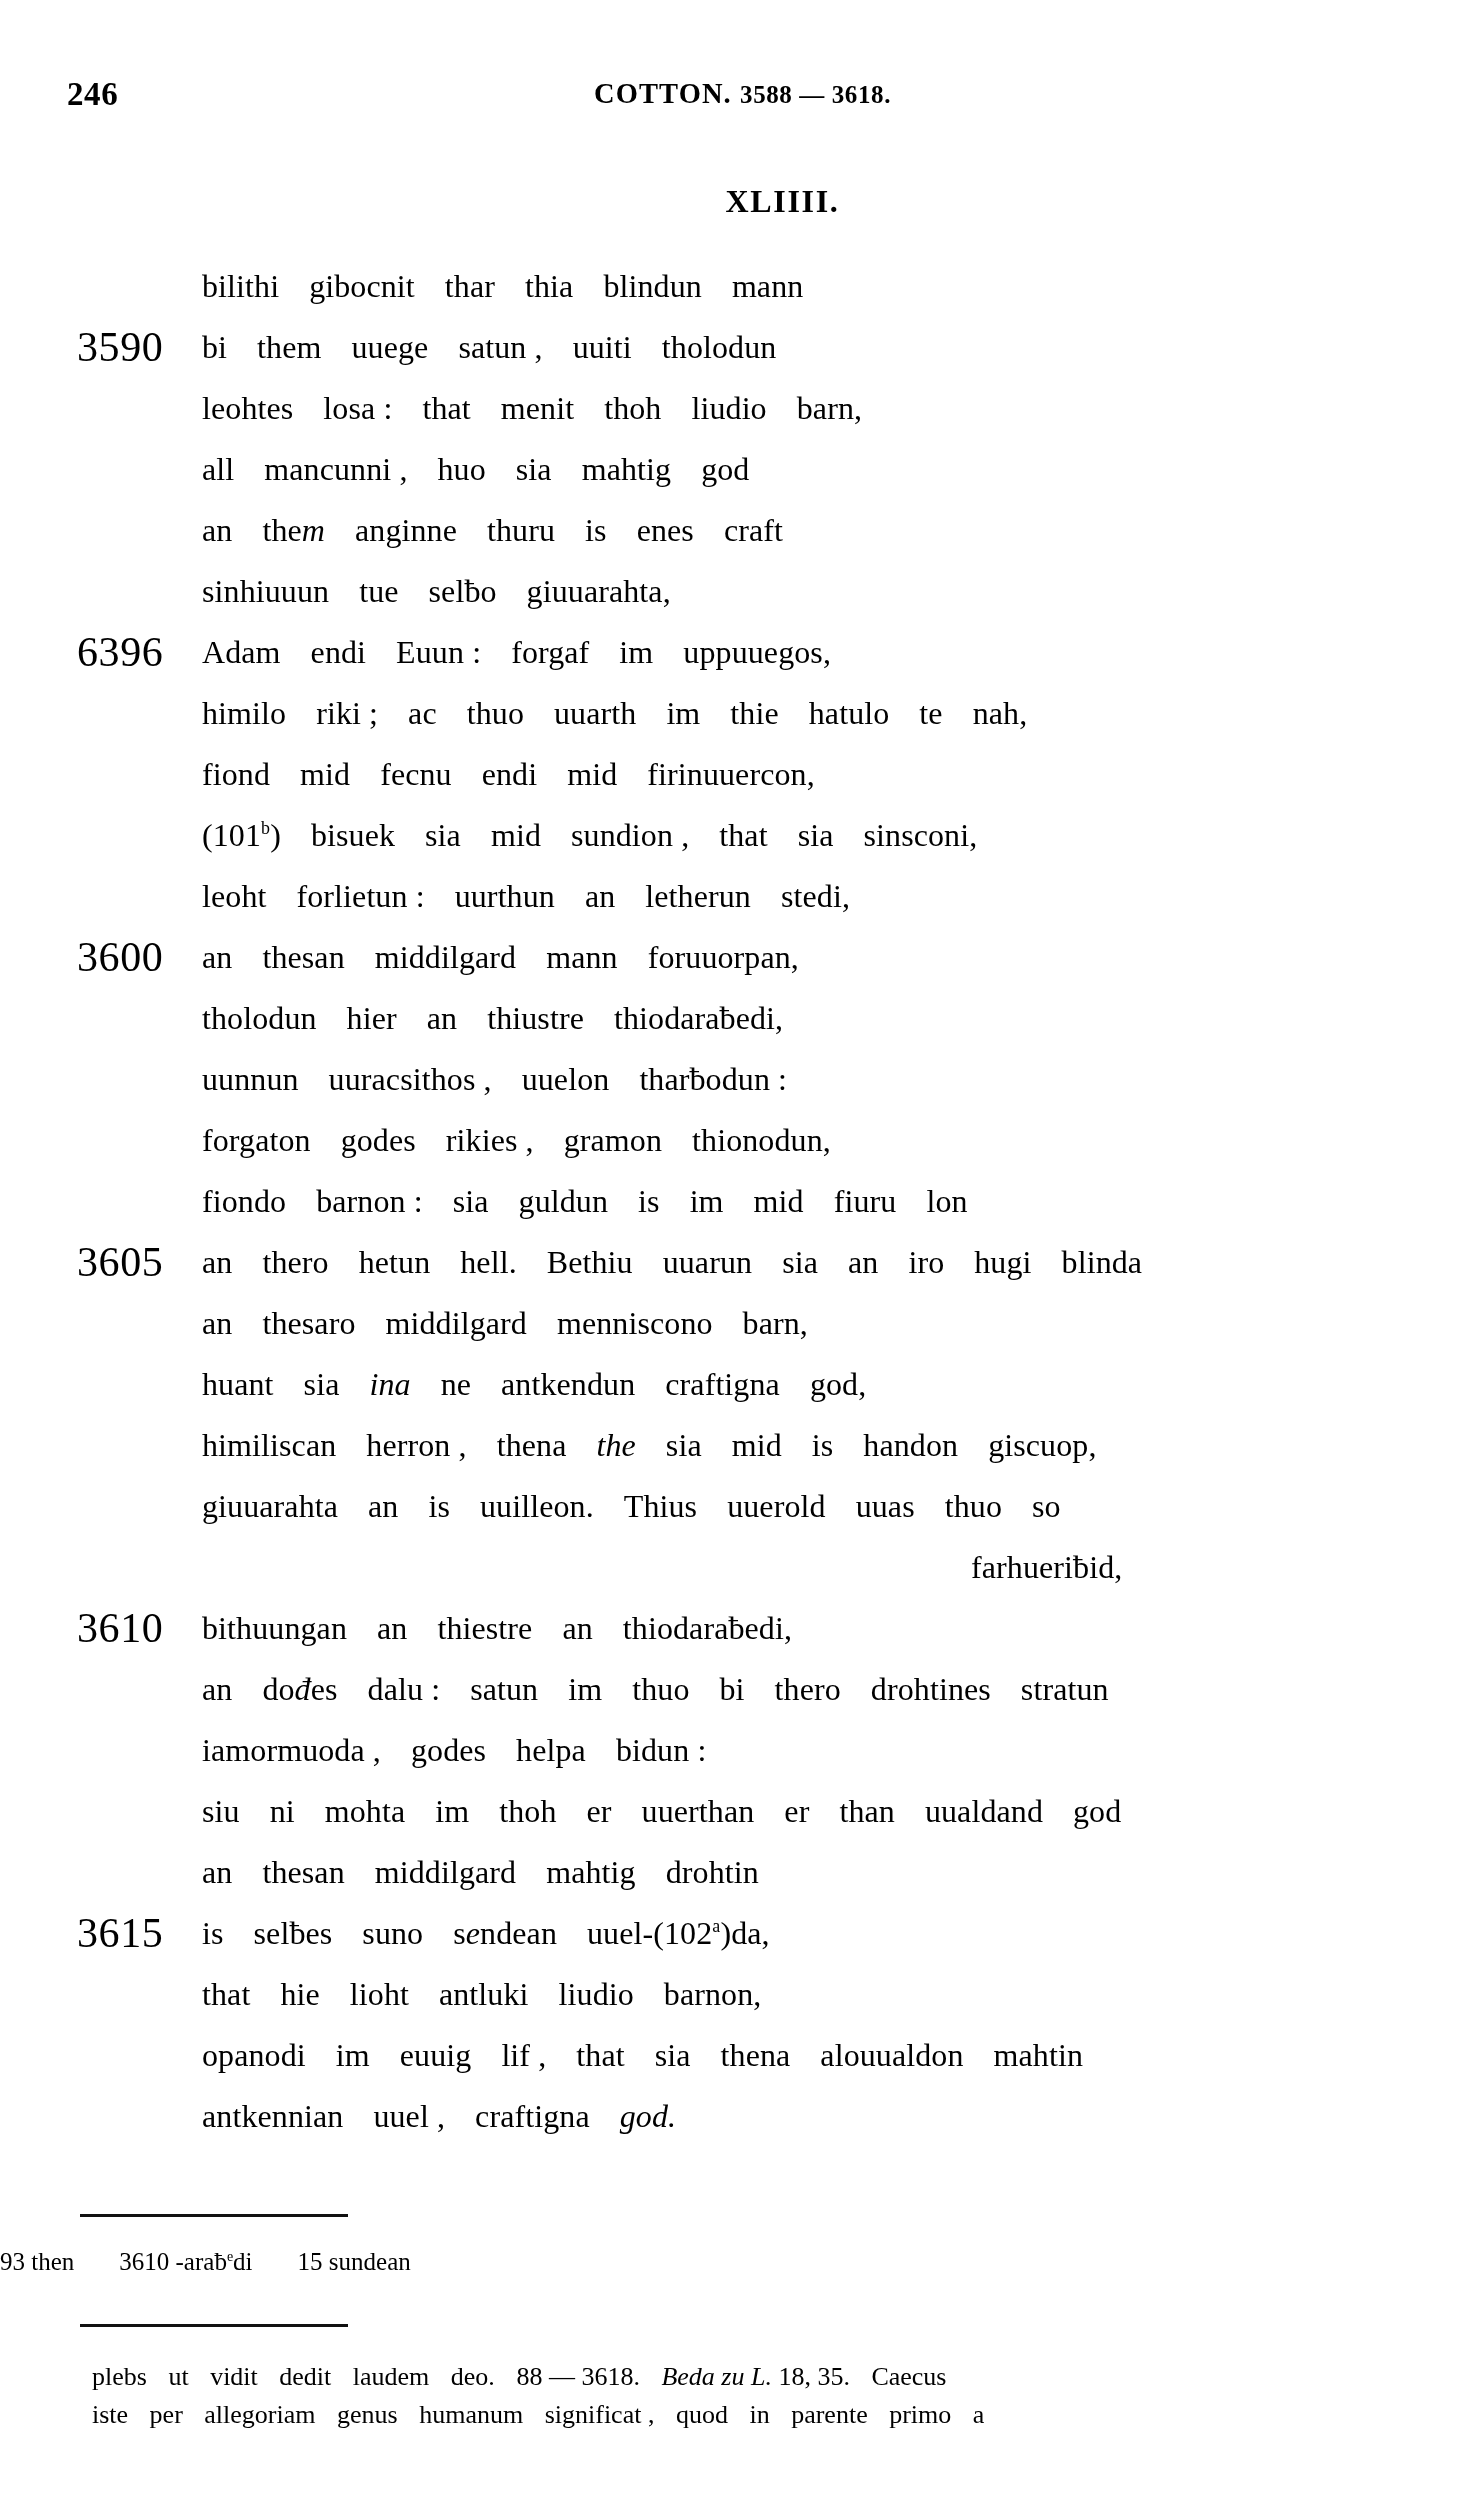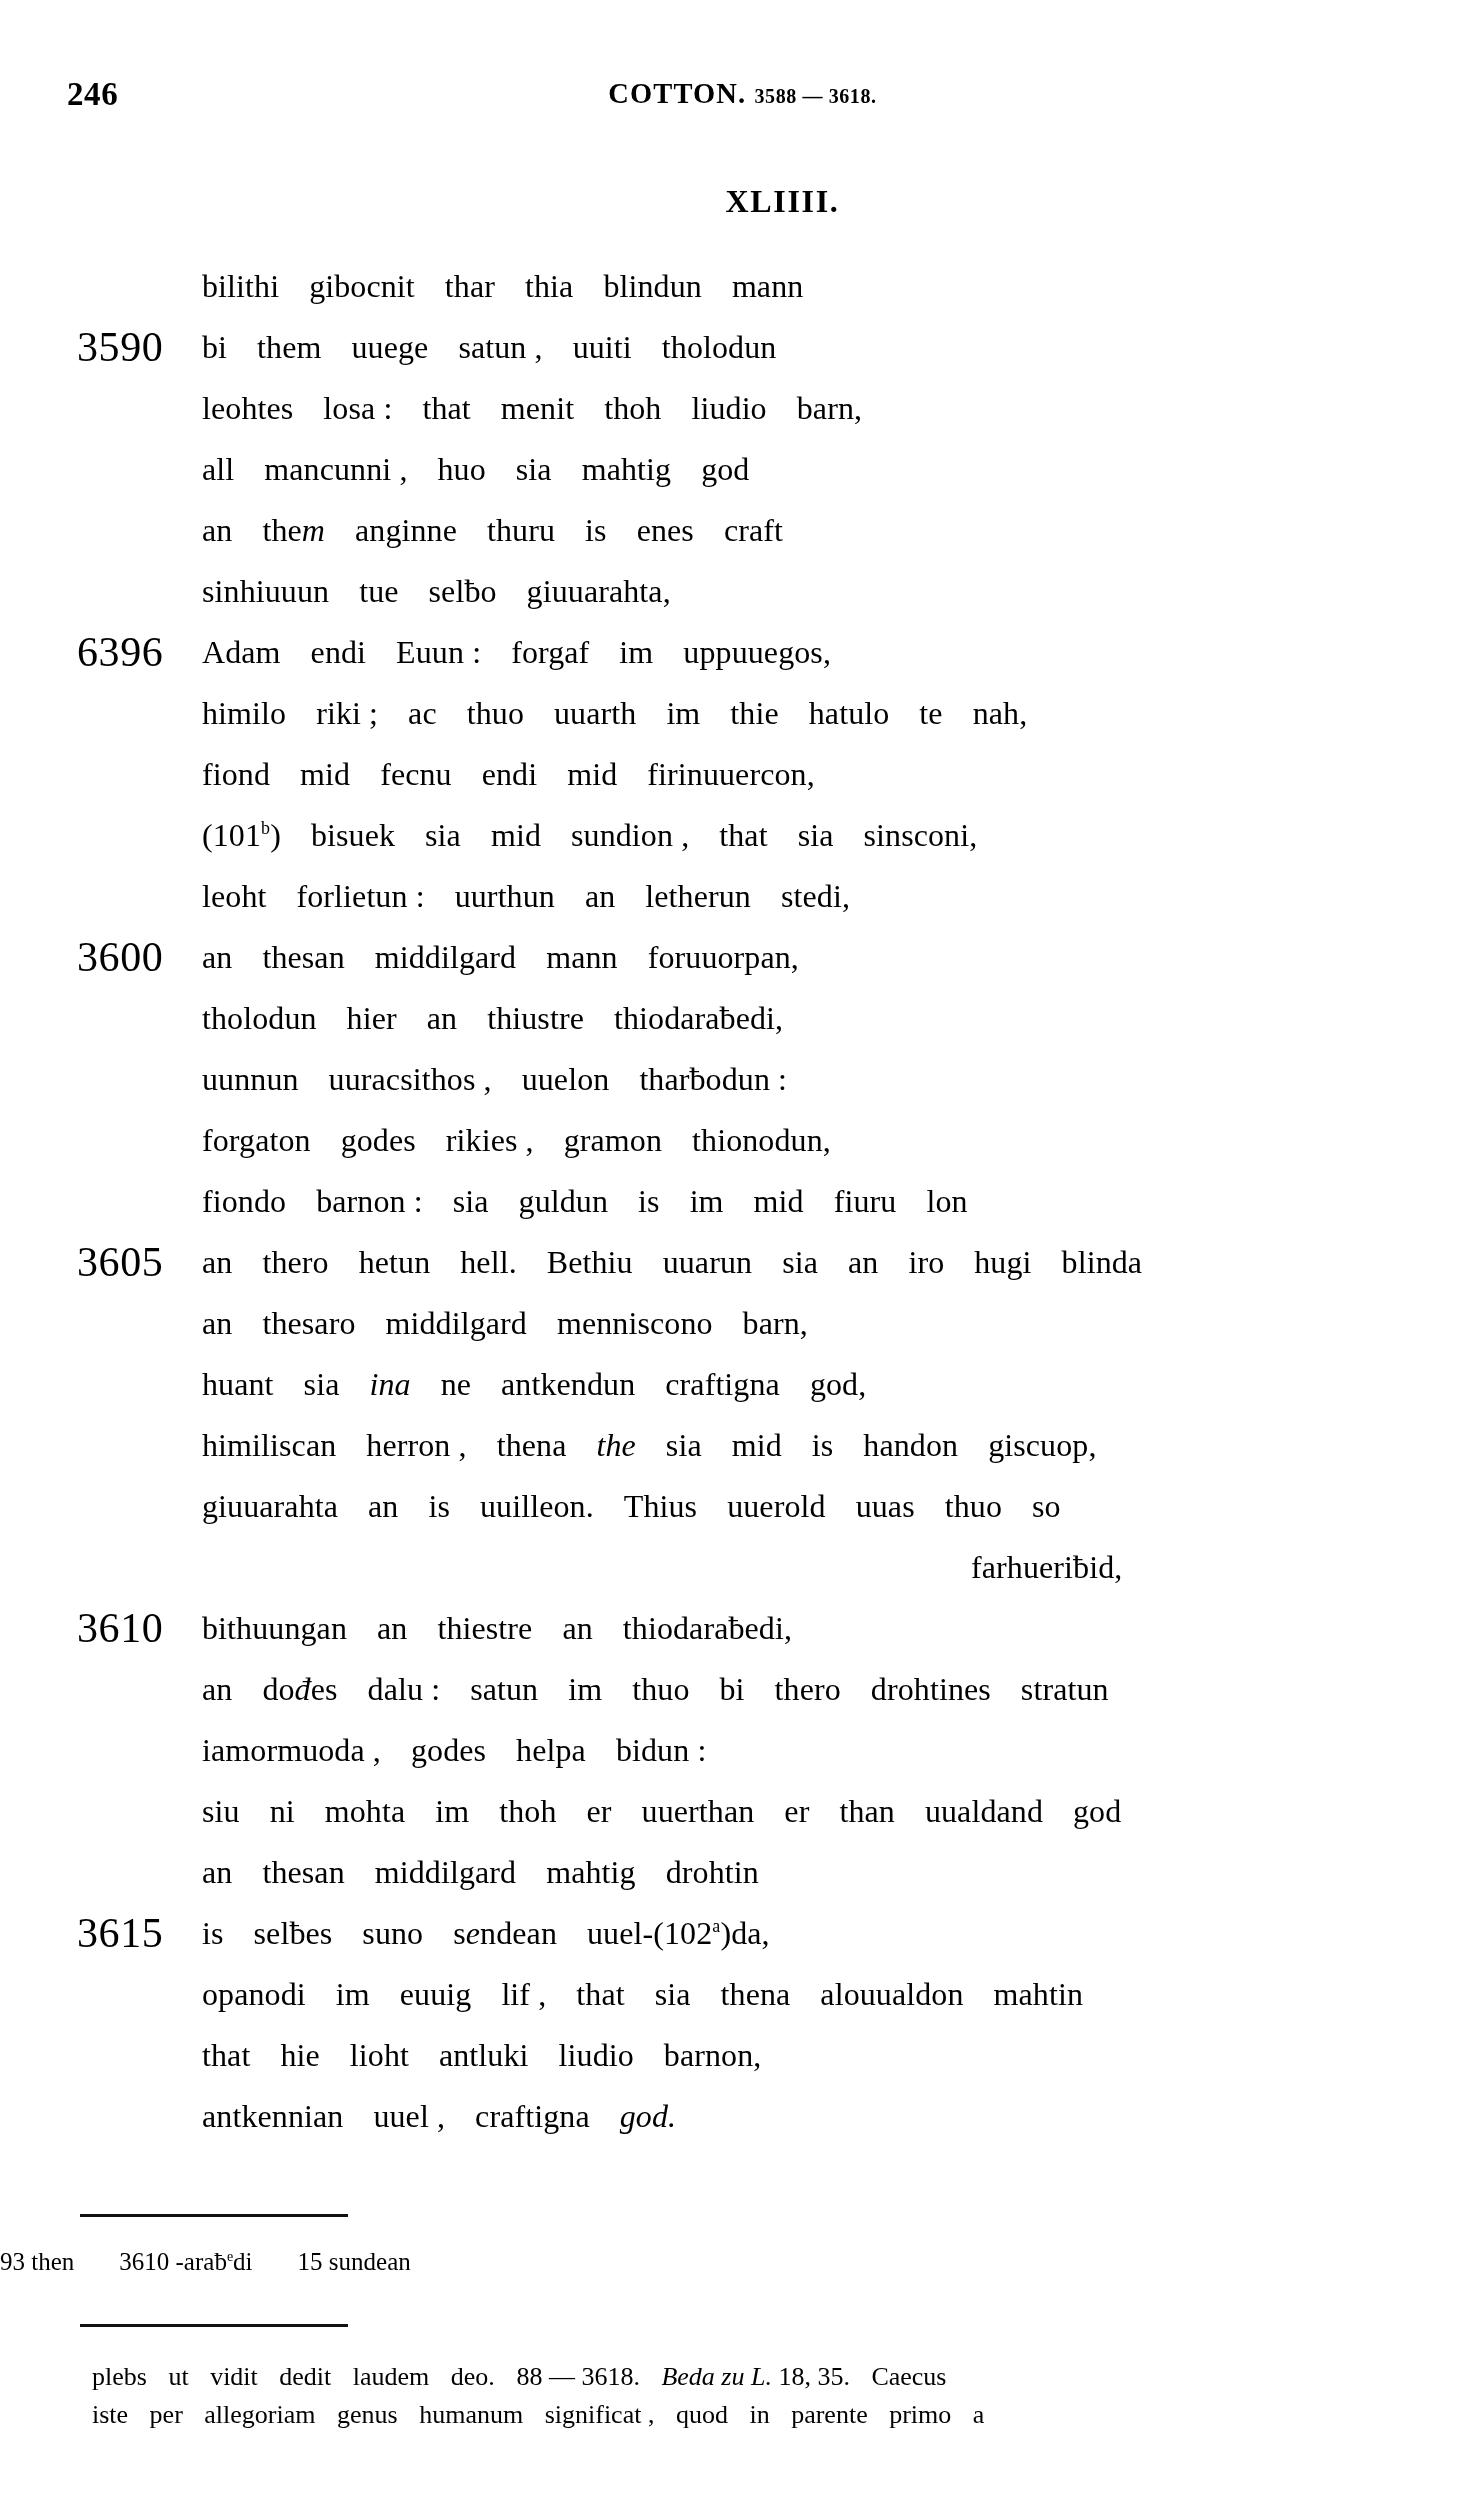--- a/index.html
+++ b/index.html
@@ -49,21 +49,21 @@
     width: 1462px;
     text-align: center;
     font-size: 28.5px;
     font-weight: bold;
     line-height: 40px;
     letter-spacing: 1.1px;
     padding-left: 23px;
     box-sizing: border-box;
   }
   .runhead-title .rh-range {
-    font-size: 20px;
+    font-size: 25px;
     letter-spacing: 0.6px;
   }
 
   
   .section-heading {
     position: absolute;
     top: 183px;
     left: 0;
     width: 1462px;
     text-align: center;
@@ -267,25 +267,25 @@
       <div class="verse-line">
         <span class="vnum"></span>
         <span class="vtext">an<span class="gap"></span>thesan<span class="gap"></span>middilgard<span class="gap"></span>mahtig<span class="gap"></span>drohtin</span>
       </div>
       <div class="verse-line">
         <span class="vnum">3615</span>
         <span class="vtext">is<span class="gap"></span>selƀes<span class="gap"></span>suno<span class="gap"></span>s<i>e</i>ndean<span class="gap"></span>uuel-(102<sup>a</sup>)da,</span>
       </div>
       <div class="verse-line">
         <span class="vnum"></span>
+        <span class="vtext">that<span class="gap"></span>hie<span class="gap"></span>lioht<span class="gap"></span>antluki<span class="gap"></span>liudio<span class="gap"></span>barnon,</span>
+      </div>
+      <div class="verse-line">
+        <span class="vnum"></span>
         <span class="vtext">opanodi<span class="gap"></span>im<span class="gap"></span>euuig<span class="gap"></span>lif ,<span class="gap"></span>that<span class="gap"></span>sia<span class="gap"></span>thena<span class="gap"></span>alouualdon<span class="gap"></span>mahtin</span>
-      </div>
-      <div class="verse-line">
-        <span class="vnum"></span>
-        <span class="vtext">that<span class="gap"></span>hie<span class="gap"></span>lioht<span class="gap"></span>antluki<span class="gap"></span>liudio<span class="gap"></span>barnon,</span>
       </div>
       <div class="verse-line">
         <span class="vnum"></span>
         <span class="vtext">antkennian<span class="gap"></span>uuel ,<span class="gap"></span>craftigna<span class="gap"></span><i>god.</i></span>
       </div>
     </div>
 
   <div class="rule rule-top"></div>
   <div class="rule rule-bottom"></div>
 

